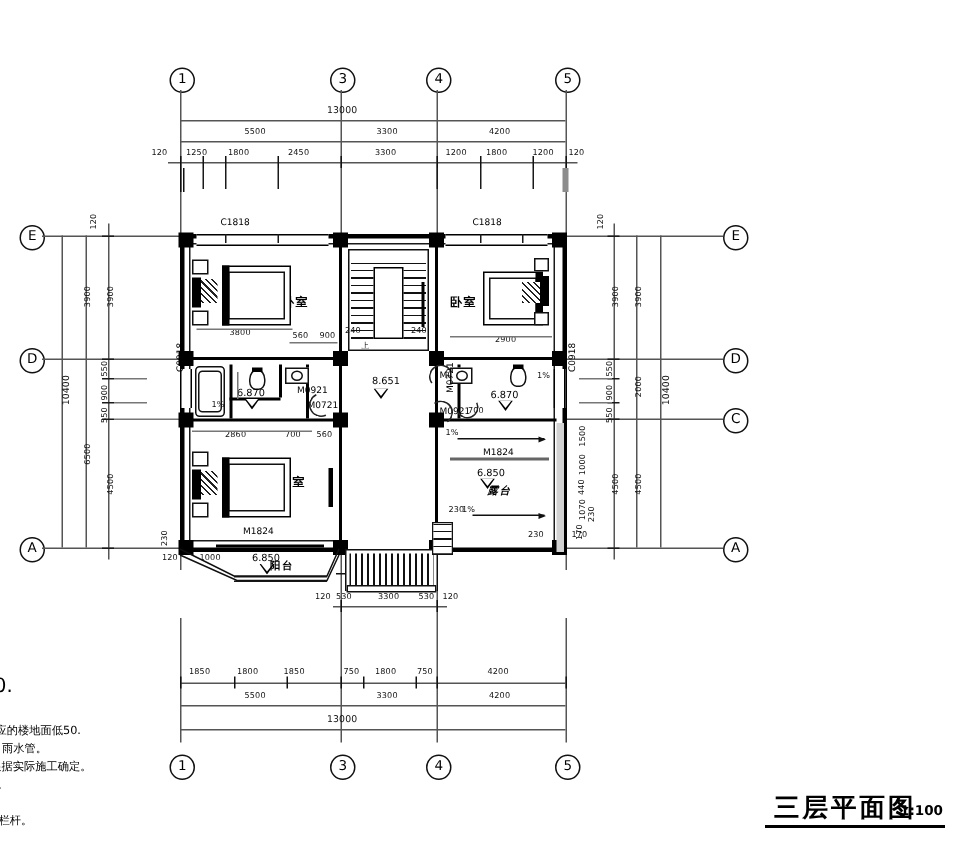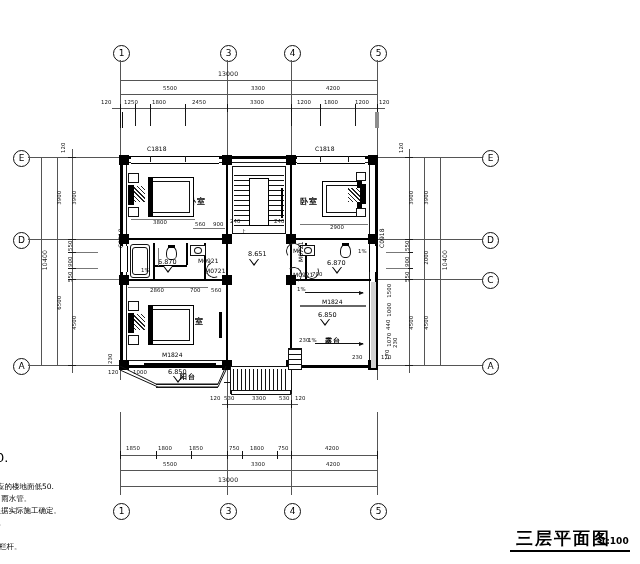--- a/index.html
+++ b/index.html
@@ -348,21 +348,21 @@
   <svg class="abs" style="left:118px;top:364px;" width="110" height="26" viewBox="0 0 110 26">
     <path d="M2,2 L38,20 L100,20 L108,2" fill="none" stroke="#111" stroke-width="1"></path>
     <path d="M2,6 L40,23 L100,23 L108,6" fill="none" stroke="#111" stroke-width="1"></path>
   </svg>
   <div class="arrow" style="left:224px;top:382px;width:30px;"></div>
   <div class="dim" style="left:249px;top:375px;">1%</div>
   <div class="dim" style="left:108px;top:370px;">120</div>
   <div class="dim" style="left:133px;top:370px;">1000</div>
   <div class="dim vert" style="left:100px;top:356px;width:22px;text-align:center;">230</div>
 
-  <div class="lbl cn" style="left:325px;top:338px;font-size:7px;">露台</div>
+  <div class="lbl cn" style="left:325px;top:324px;font-size:7px;font-style:italic;">露台</div>
   <div class="elev" style="left:318px;top:311px;">6.850</div>
   <div class="trih" style="left:320px;top:319px;"></div>
   <div class="arrow" style="left:305px;top:292px;width:58px;"></div>
   <div class="dim" style="left:297px;top:287px;">1%</div>
   <div class="arrow" style="left:315px;top:343px;width:48px;"></div>
   <div class="dim" style="left:308px;top:338px;">1%</div>
   <div class="lbl tag" style="left:322px;top:299px;">M1824</div>
   <div class="h" style="left:300px;top:305px;width:66px;border-top:2px solid #666;"></div>
   <div class="lgry" style="left:371px;top:282px;width:5px;height:86px;"></div>
 

